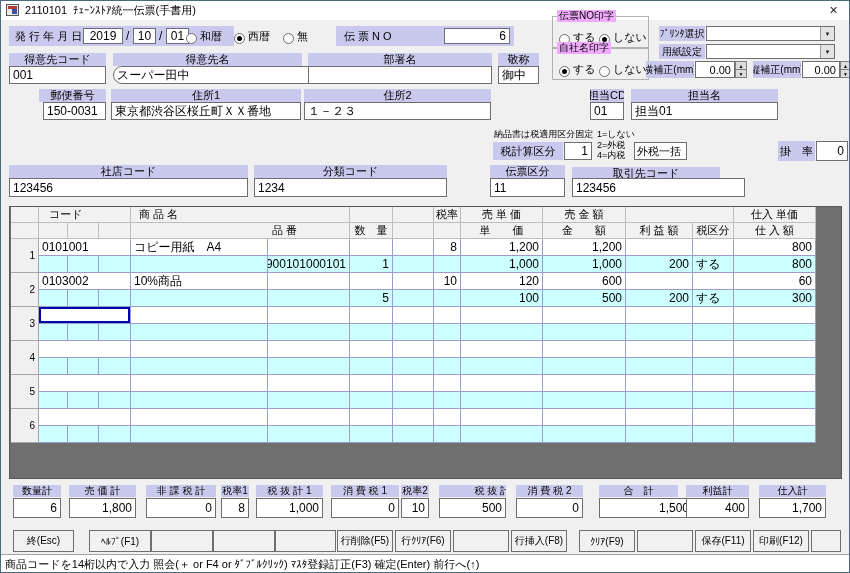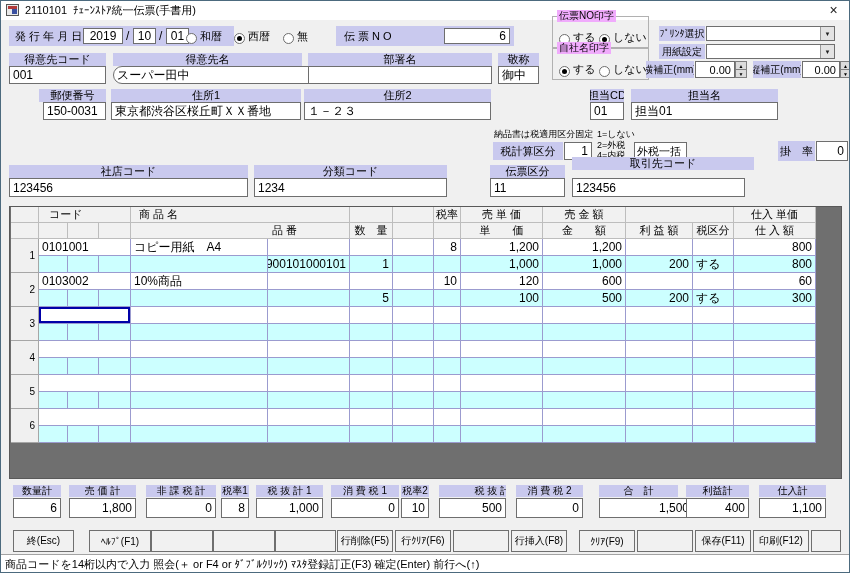--- a/index.html
+++ b/index.html
@@ -352,21 +352,21 @@
     <div class="lav lbl" style="left: 589px; top: 88px; width: 34px;">担当CD</div>
     <div class="box" style="left: 589px; top: 101px; width: 34px; height: 18px;">01</div>
     <div class="lav lbl" style="left: 630px; top: 88px; width: 147px;">担当名</div>
     <div class="box" style="left: 630px; top: 101px; width: 147px; height: 18px;">担当01</div>
     <div class="lav lbl" style="left: 8px; top: 164px; width: 239px;">社店コード</div>
     <div class="box" style="left: 8px; top: 177px; width: 239px; height: 19px;">123456</div>
     <div class="lav lbl" style="left: 253px; top: 164px; width: 193px;">分類コード</div>
     <div class="box" style="left: 253px; top: 177px; width: 193px; height: 19px;">1234</div>
     <div class="lav lbl" style="left: 489px; top: 164px; width: 75px;">伝票区分</div>
     <div class="box" style="left: 489px; top: 177px; width: 75px; height: 19px;">11</div>
-    <div class="lav lbl" style="left: 571px; top: 156px; width: 182px;">取引先コード</div>
+    <div class="lav lbl" style="left: 571px; top: 166px; width: 148px;">取引先コード</div>
     <div class="box" style="left: 571px; top: 177px; width: 173px; height: 19px;">123456</div>
     <div class="tl" style="left: 12px; width: 48px;">数量計</div>
     <div class="box num tb" style="left: 12px; width: 48px;">6</div>
     <div class="tl" style="left: 68px; width: 67px;">売 価 計</div>
     <div class="box num tb" style="left: 68px; width: 67px;">1,800</div>
     <div class="tl" style="left: 145px; width: 70px;">非 課 税 計</div>
     <div class="box num tb" style="left: 145px; width: 70px;">0</div>
     <div class="tl" style="left: 220px; width: 28px;">税率1</div>
     <div class="box num tb" style="left: 220px; width: 28px;">8</div>
     <div class="tl" style="left: 255px; width: 67px;">税 抜 計 1</div>
@@ -377,21 +377,21 @@
     <div class="box num tb" style="left: 400px; width: 28px;">10</div>
     <div class="tl" style="left: 438px; width: 67px; padding-left: 48px;">税 抜 計 2</div>
     <div class="box num tb" style="left: 438px; width: 67px;">500</div>
     <div class="tl" style="left: 515px; width: 67px;">消 費 税 2</div>
     <div class="box num tb" style="left: 515px; width: 67px;">0</div>
     <div class="tl" style="left: 598px; width: 79px;">合　計</div>
     <div class="box num tb" style="left: 598px; width: 94px;">1,500</div>
     <div class="tl" style="left: 685px; width: 63px;">利益計</div>
     <div class="box num tb" style="left: 685px; width: 63px;">400</div>
     <div class="tl" style="left: 758px; width: 67px;">仕入計</div>
-    <div class="box num tb" style="left: 758px; width: 67px;">1,100</div>
+    <div class="box num tb" style="left: 758px; width: 67px;">1,700</div>
     <div class="btn" style="left: 12px; width: 61px;">終(Esc)</div>
     <div class="btn" style="left: 88px; width: 62px;">ﾍﾙﾌﾟ(F1)</div>
     <div class="btn" style="left: 150px; width: 62px;"></div>
     <div class="btn" style="left: 212px; width: 62px;"></div>
     <div class="btn" style="left: 274px; width: 61px;"></div>
     <div class="btn" style="left: 336px; width: 56px;">行削除(F5)</div>
     <div class="btn" style="left: 394px; width: 56px;">行ｸﾘｱ(F6)</div>
     <div class="btn" style="left: 452px; width: 56px;"></div>
     <div class="btn" style="left: 510px; width: 56px;">行挿入(F8)</div>
     <div class="btn" style="left: 578px; width: 56px;">ｸﾘｱ(F9)</div>

